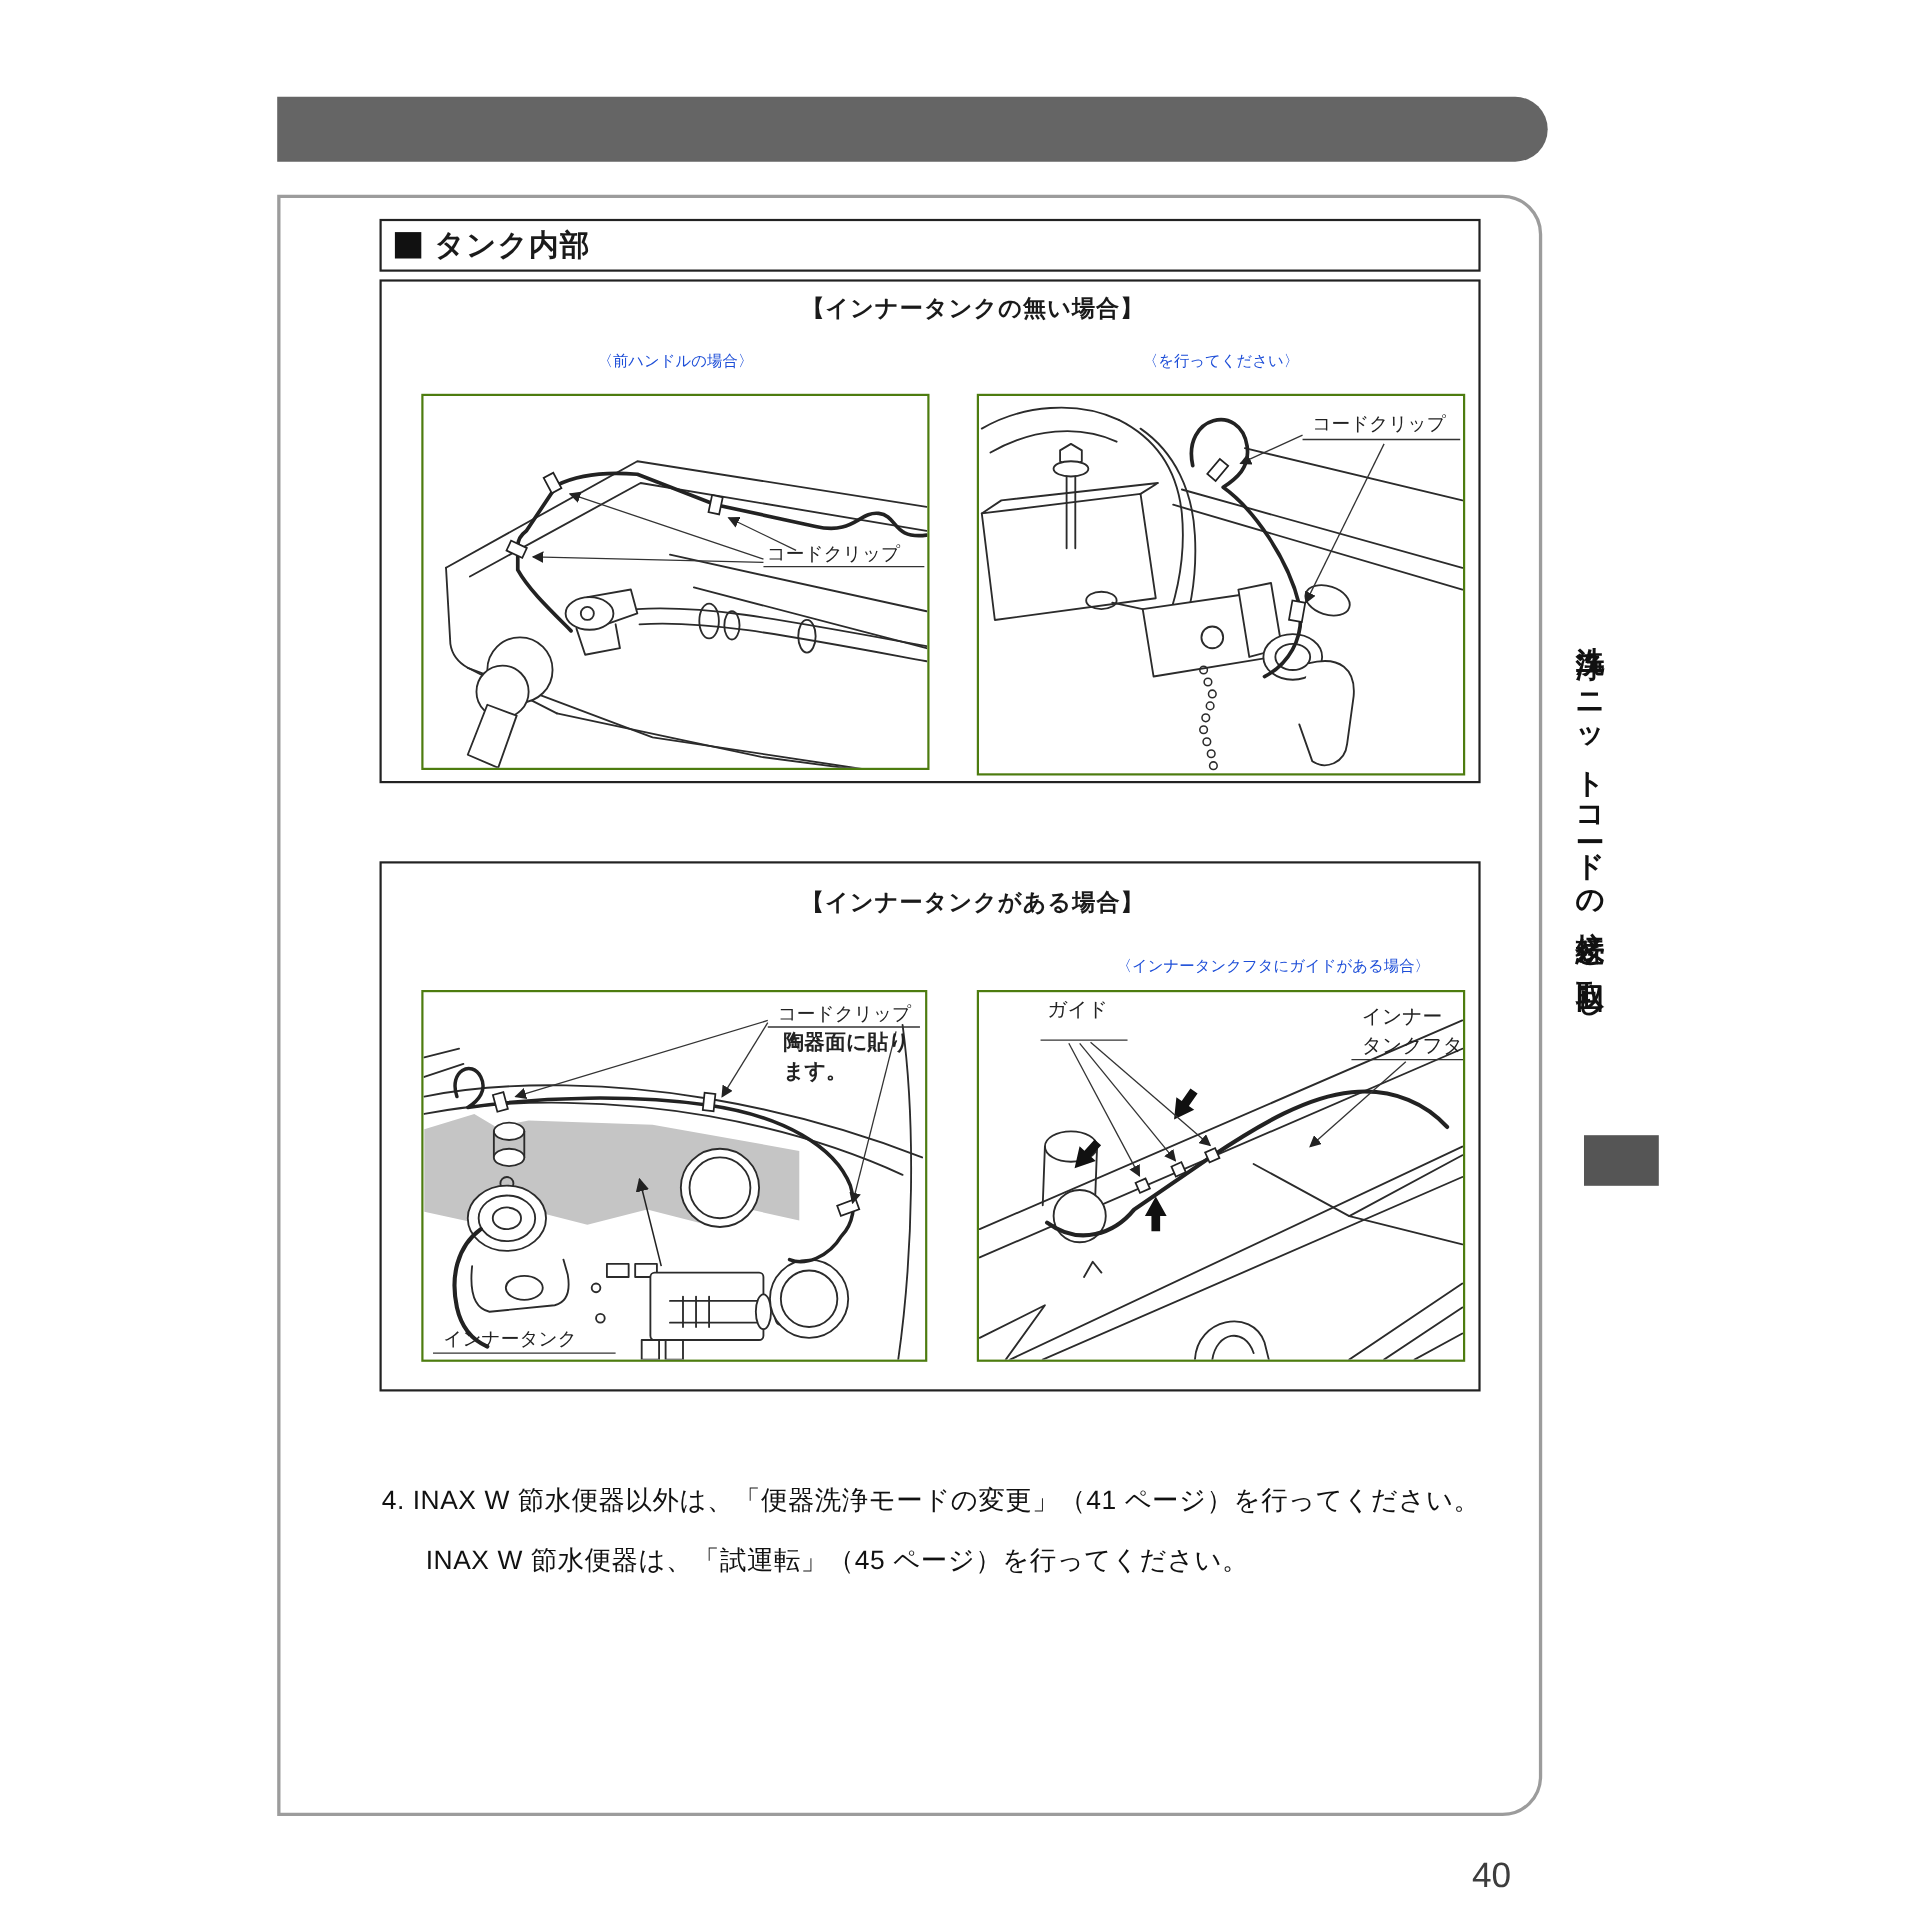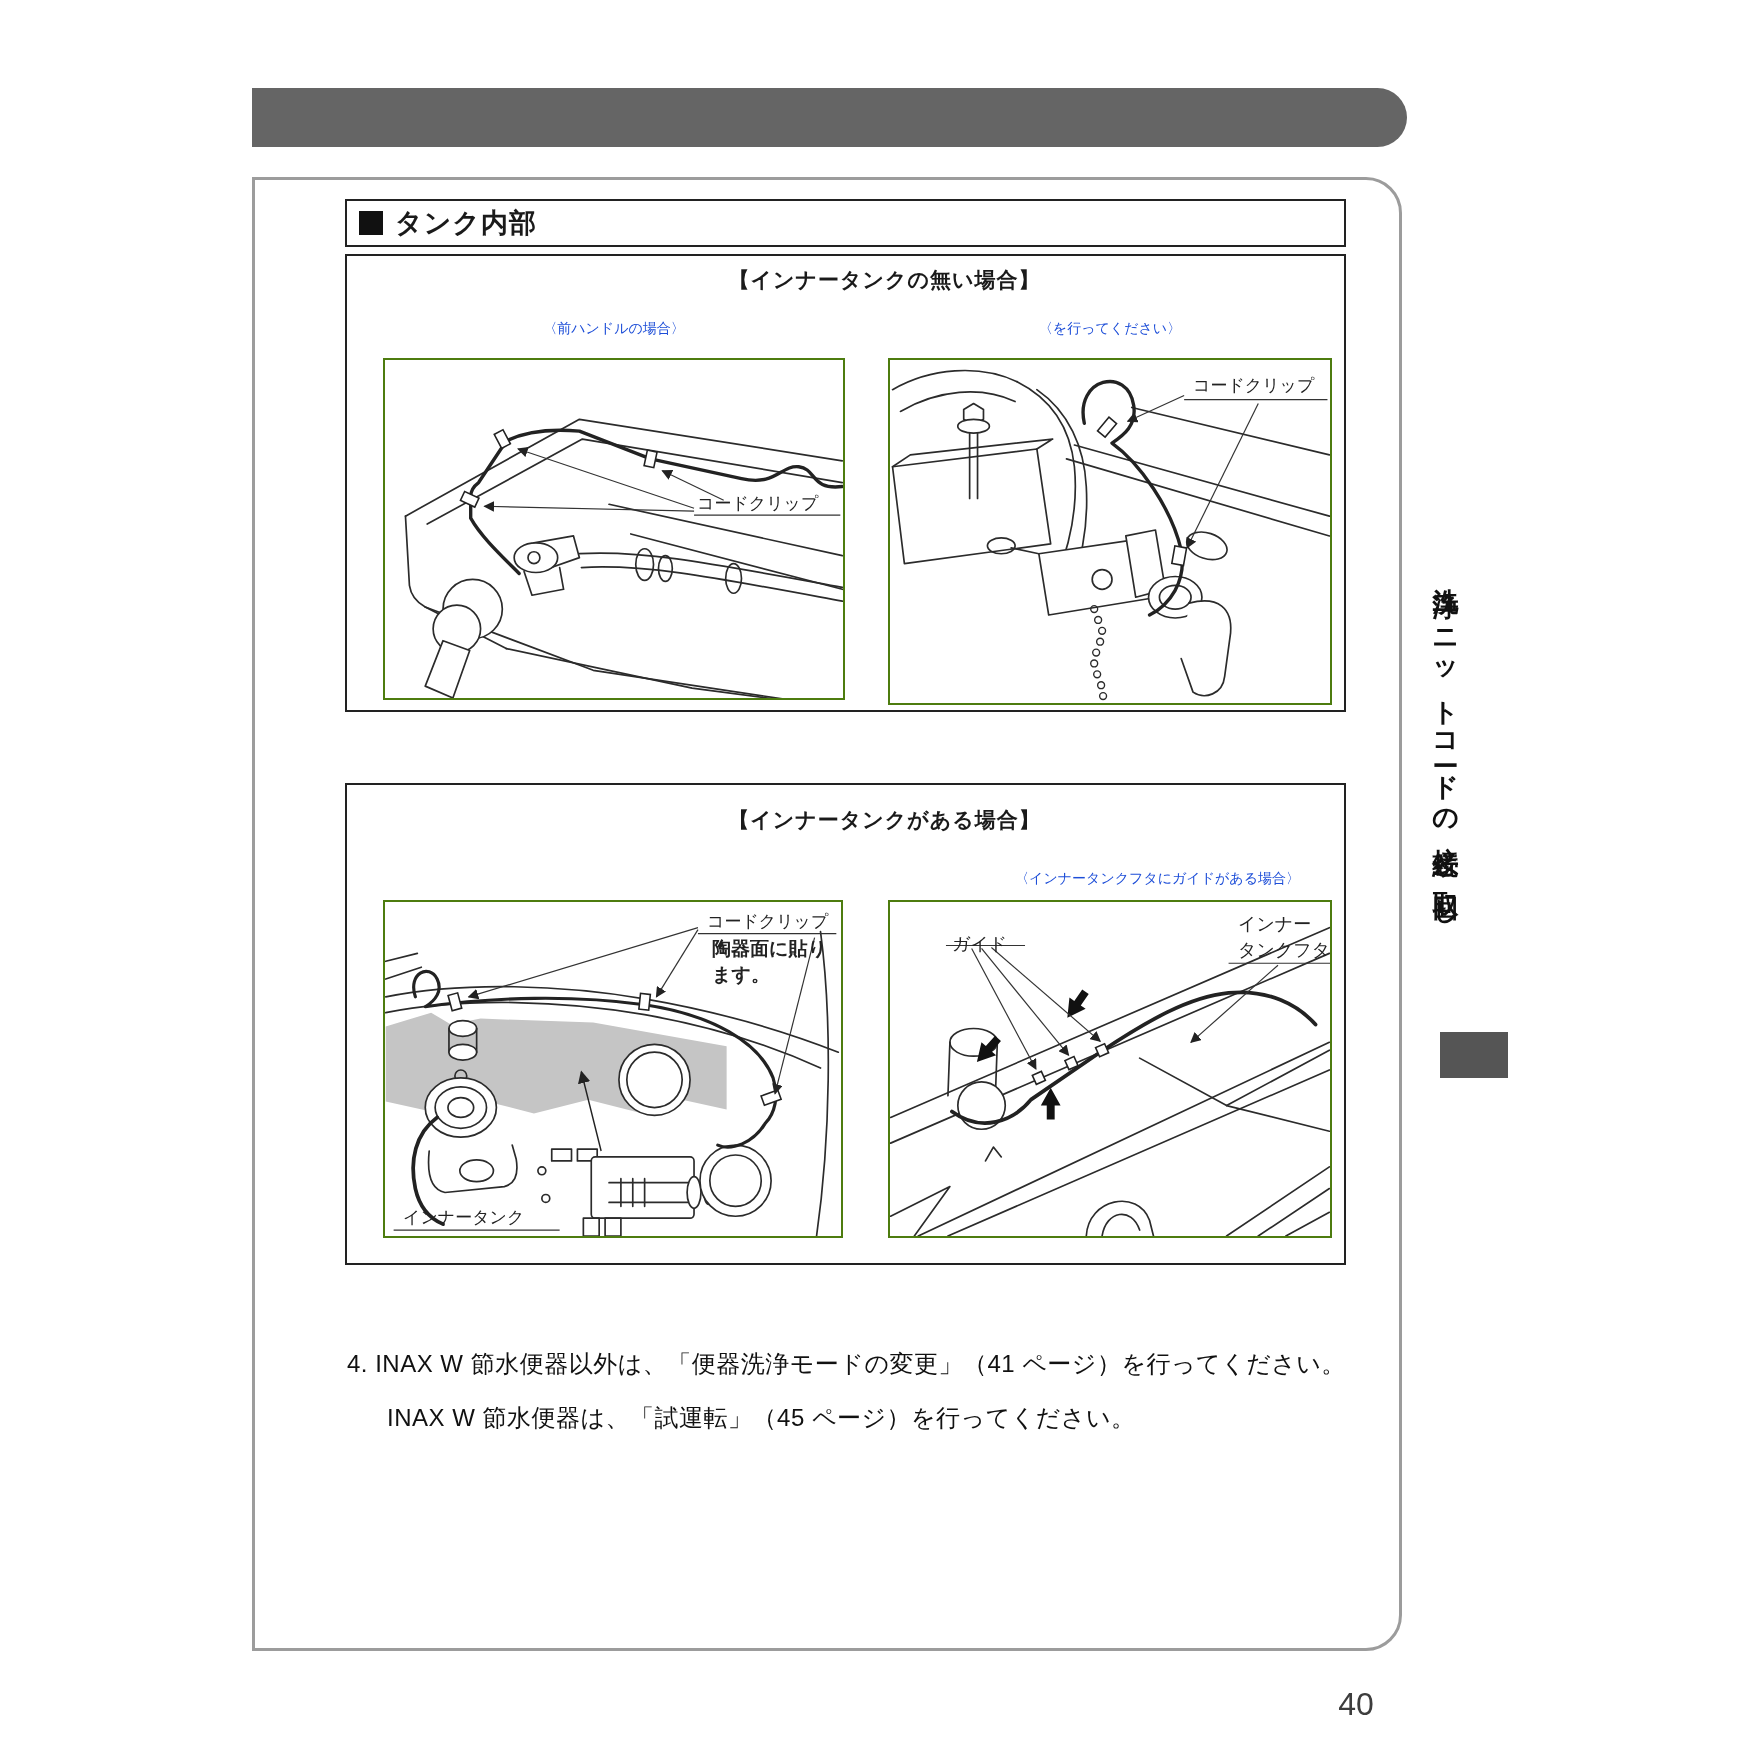--- a/index.html
+++ b/index.html
@@ -319,21 +319,21 @@
 
       <g stroke="#333" stroke-width="1.2" fill="none">
         <path d="M56,44 L136,44"></path>
         <path d="M82,47 L147,169" marker-end="url(#ahD)"></path>
         <path d="M92,47 L180,155" marker-end="url(#ahD)"></path>
         <path d="M102,46 L212,141" marker-end="url(#ahD)"></path>
         <path d="M342,62 L448,62"></path>
         <path d="M392,64 L304,142" marker-end="url(#ahD)"></path>
       </g>
     </svg>
-    <div class="dlabel sz18" style="left:62px;top:32px;">ガイド</div>
+    <div class="dlabel sz18" style="left:62px;top:6px;">ガイド</div>
     <div class="dlabel sz18" style="left:348px;top:12px;">インナー</div>
     <div class="dlabel sz18" style="left:348px;top:38px;">タンクフタ</div>
   </div>
 
   <div class="abs instr" id="instr1">4. INAX W 節水便器以外は、「便器洗浄モードの変更」（41 ページ）を行ってください。</div>
   <div class="abs instr" id="instr2">INAX W 節水便器は、「試運転」（45 ページ）を行ってください。</div>
 
   <div class="abs" id="sidebar-label">洗浄ユニットコードの接続と取回し</div>
   <div class="abs" id="side-tab"></div>
 

